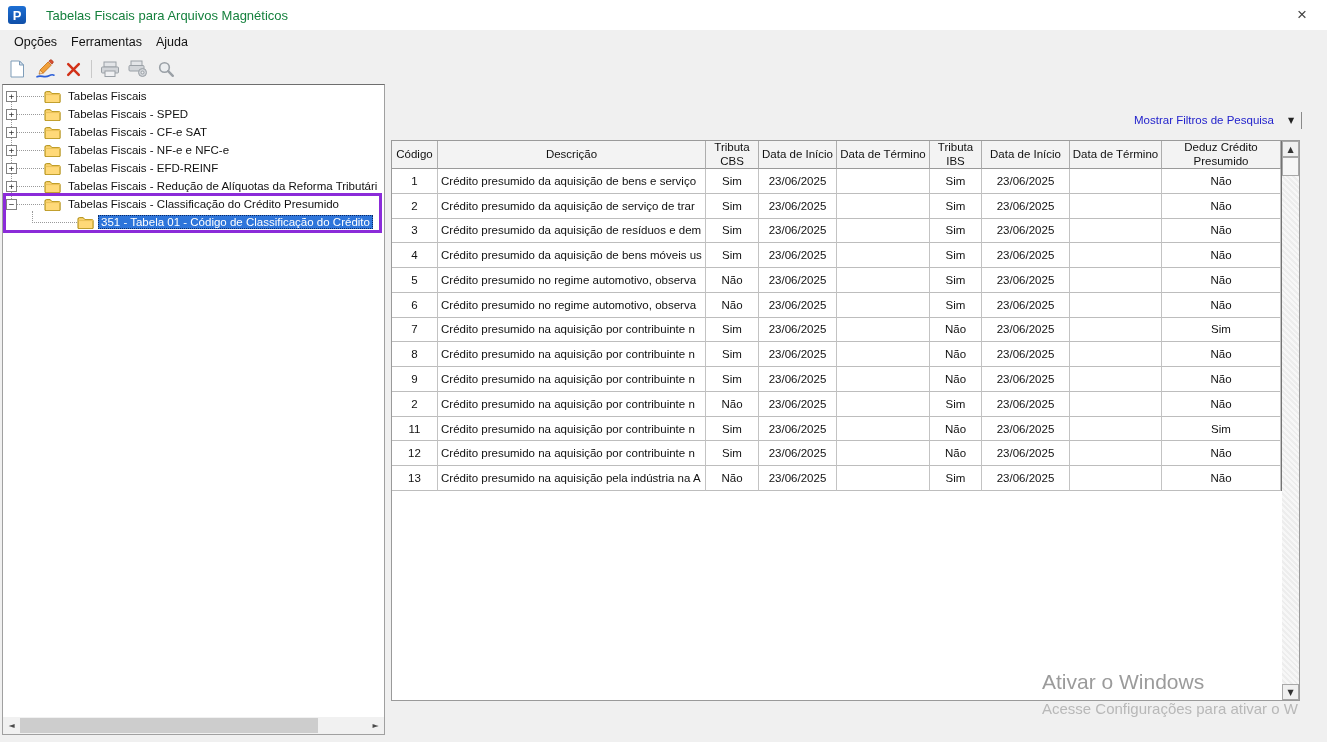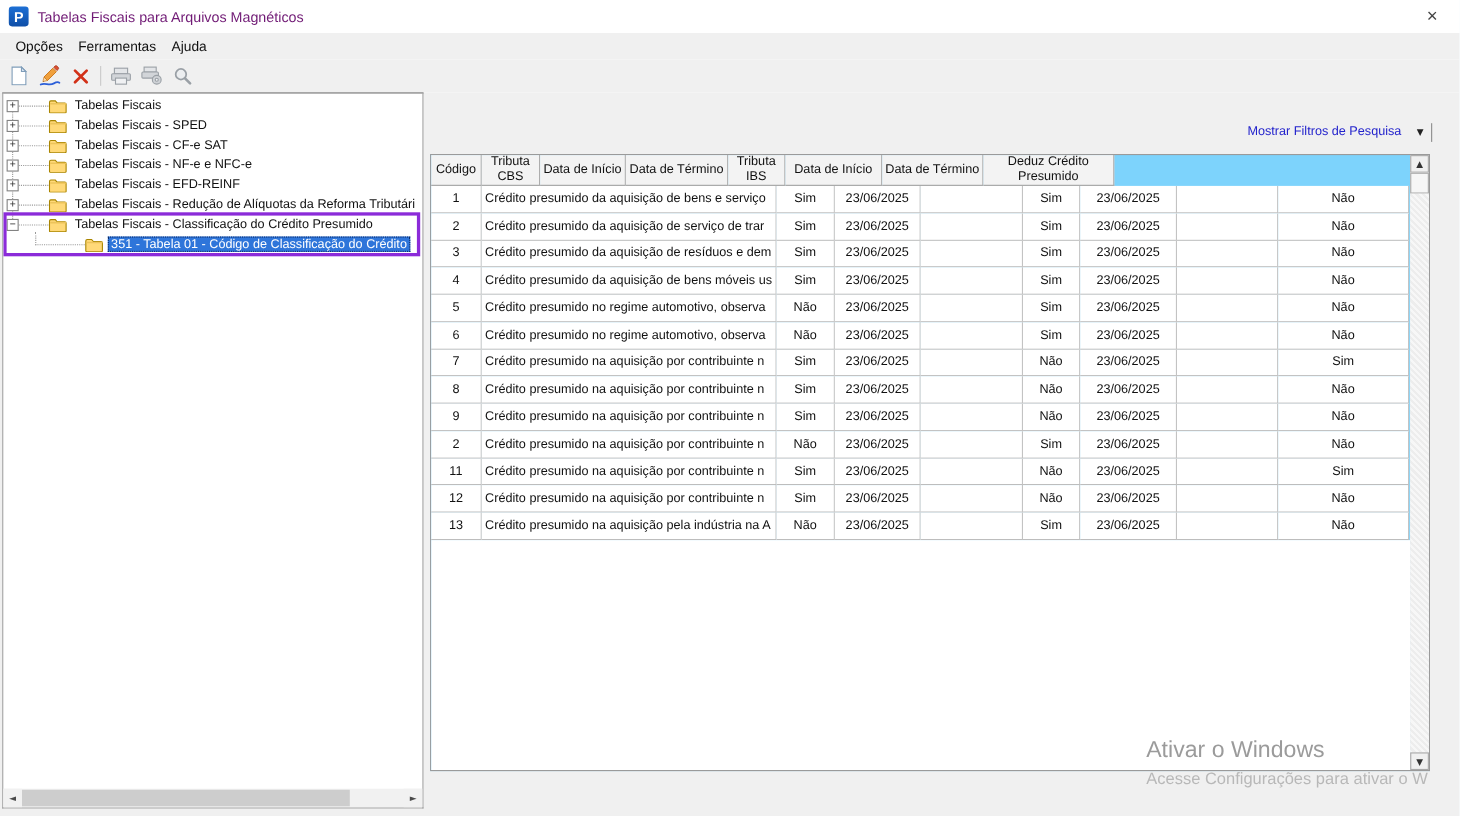--- a/index.html
+++ b/index.html
@@ -6,21 +6,21 @@
   html,body { width:1327px; height:742px; overflow:hidden; background:#fff;
     font-family:"Liberation Sans", sans-serif; color:#111; }
   .window { position:relative; width:1327px; height:742px; background:#fff; }
 
   
   .titlebar { position:absolute; left:0; top:0; width:100%; height:30px; background:#ffffff;
     display:flex; align-items:center; }
   .app-icon { width:18px; height:18px; margin-left:8px; border-radius:3px;
     background:linear-gradient(#1d6fd4,#0f4fa8); color:#fff; font-weight:bold; font-size:13px;
     display:flex; align-items:center; justify-content:center; }
-  .title-text { margin-left:8px; font-size:13px; color:#701a75; }
+  .title-text { margin-left:20px; font-size:13px; color:#15803d; }
   .close-btn { margin-left:auto; margin-right:12px; font-size:17px; color:#444;
     width:26px; text-align:center; cursor:default; }
 
   
   .menubar { position:absolute; left:0; top:30px; width:100%; height:24px; background:#f0f0f0;
     display:flex; align-items:center; padding-left:7px; font-size:12.5px; }
   .menu-item { padding:2px 7px; }
 
   
   .toolbar { position:absolute; left:0; top:54px; width:100%; height:30px; background:#f0f0f0;
@@ -63,21 +63,21 @@
   
   .filters-row { position:absolute; top:27px; right:25px; height:18px; display:flex;
     align-items:center; gap:7px; }
   .filters-link { color:#2323cc; font-size:11.5px; }
   .filters-drop { width:21px; height:17px; border-right:1px solid #8a8a8a; background:#f0f0f0;
     display:flex; align-items:center; justify-content:center; font-size:8px; color:#222;
     font-family:"DejaVu Sans", sans-serif; }
 
   
   .grid { position:absolute; left:391px; top:56px; width:909px; height:561px;
-    border:1px solid #9a9a9a; background:#7dd3fc; }
+    border:1px solid #9a9a9a; background:#737373; }
   .grid-inner { display:flex; height:100%; }
   .cols-area { width:890px; display:flex; flex-direction:column; }
   .grid-header { display:flex; height:28px; flex:none; }
   .hcell { border-right:1px solid #adadad; border-bottom:1px solid #9a9a9a; background:#f3f3f3;
     font-size:11.5px; line-height:1.15; display:flex; align-items:center; justify-content:center;
     text-align:center; padding:0 2px; overflow:hidden; }
   .grow { display:flex; height:24.77px; flex:none; }
   .gcell { border-right:1px solid #c3c3c3; border-bottom:1px solid #bdbdbd; background:#fff;
     font-size:11.5px; display:flex; align-items:center; justify-content:center;
     white-space:nowrap; overflow:hidden; }
@@ -266,20 +266,21 @@
     <div class="filters-row">
       <span class="filters-link">Mostrar Filtros de Pesquisa</span>
       <span class="filters-drop">▼</span>
     </div>
 
     <div class="grid">
       <div class="grid-inner">
         <div class="cols-area">
           <div class="grid-header" id="grid-header">
               <div class="hcell" style="width: 46px;">Código</div>
+              <div class="hcell" style="width: 268px;">Descrição</div>
               <div class="hcell" style="width: 53px;">Tributa CBS</div>
               <div class="hcell" style="width: 78px;">Data de Início</div>
               <div class="hcell" style="width: 93px;">Data de Término</div>
               <div class="hcell" style="width: 52px;">Tributa IBS</div>
               <div class="hcell" style="width: 88px;">Data de Início</div>
               <div class="hcell" style="width: 92px;">Data de Término</div>
               <div class="hcell" style="width: 119px;">Deduz Crédito Presumido</div>
             </div>
           <div id="grid-rows">
               <div class="grow">

